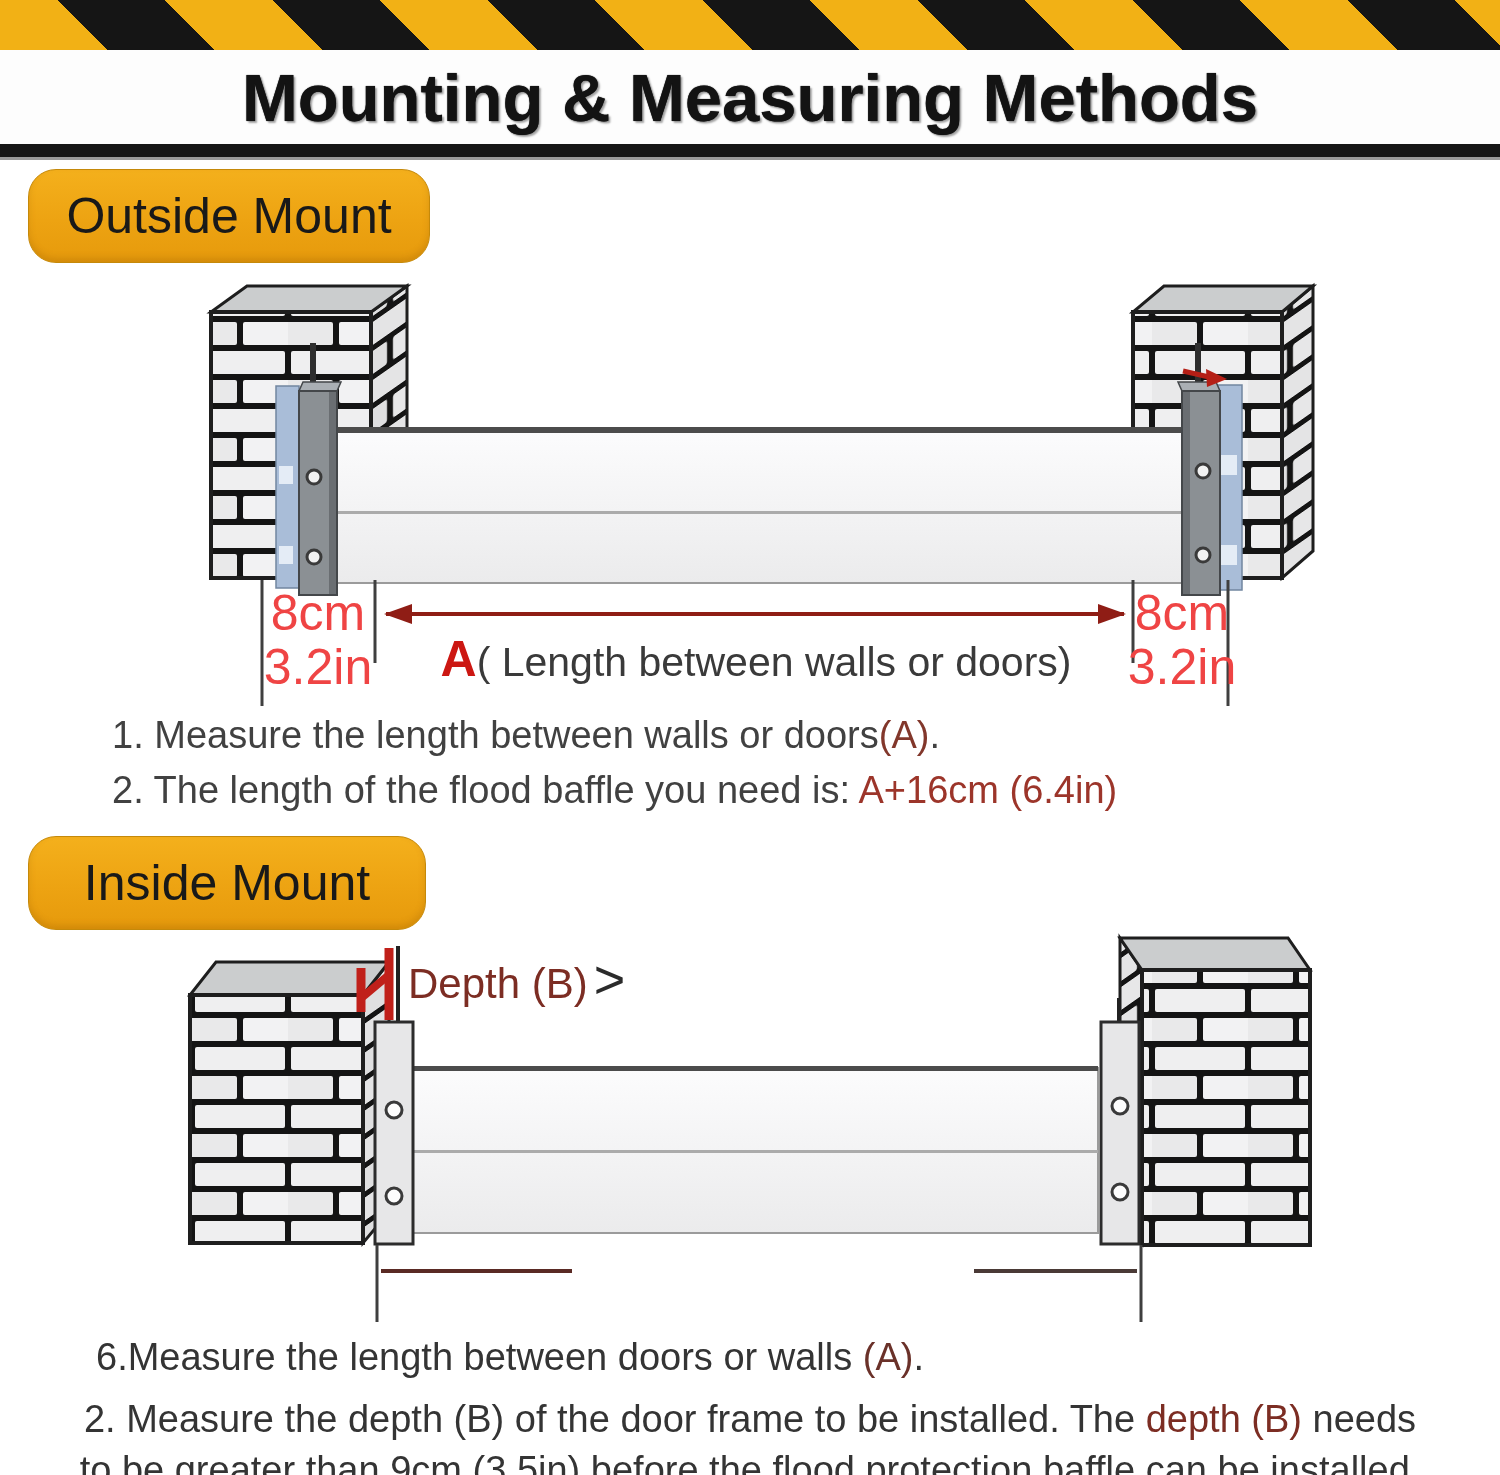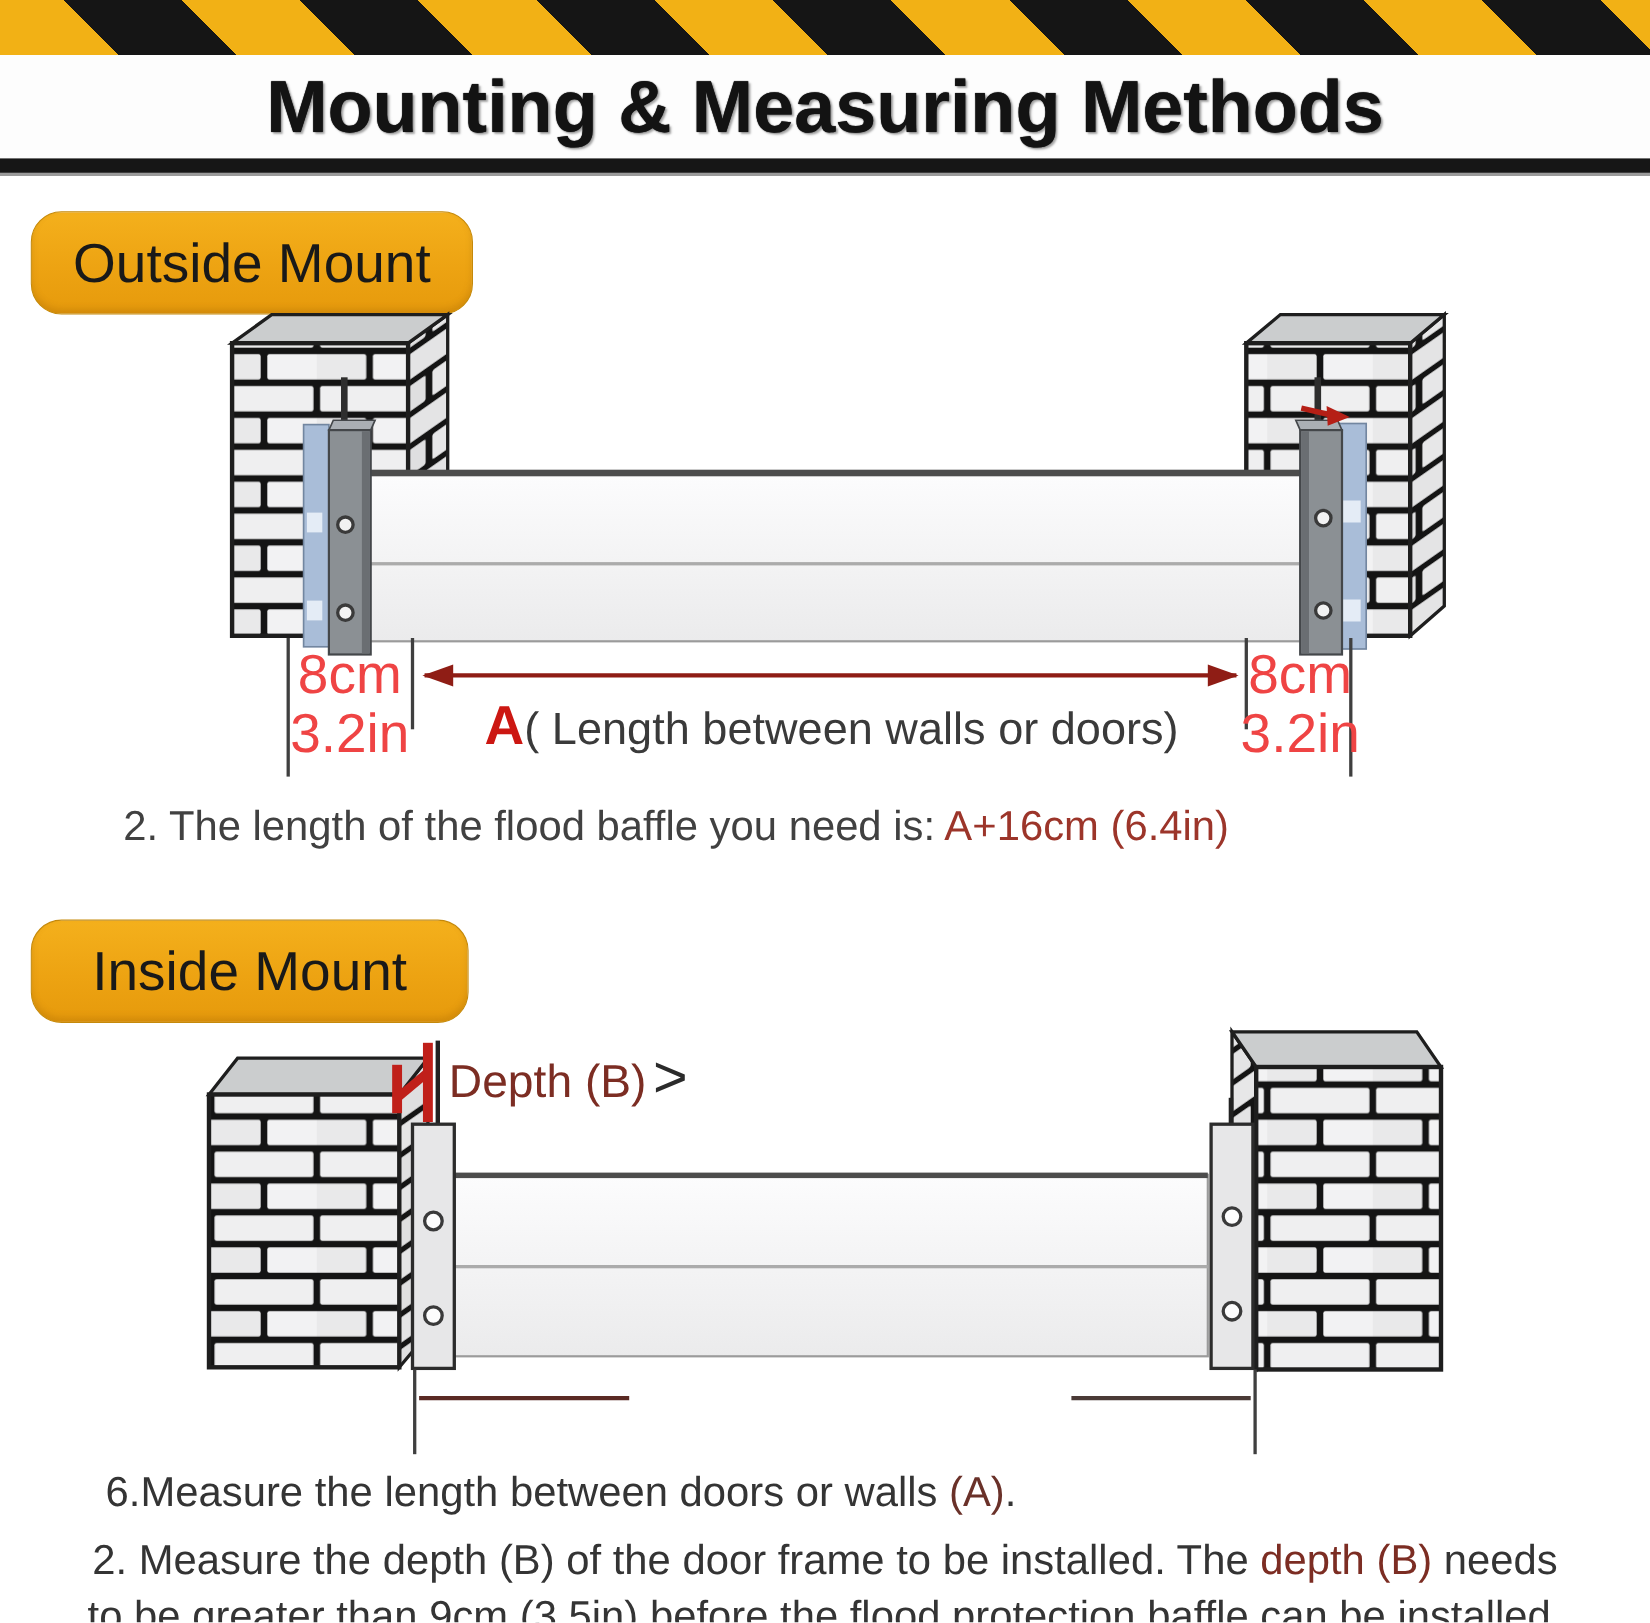--- a/index.html
+++ b/index.html
@@ -15,21 +15,21 @@
   #page-title{font-size:67px;font-weight:bold;color:#131313;letter-spacing:0px;
      text-shadow:2px 2px 2px rgba(0,0,0,.35),0 0 1px #000;}
   #title-divider{left:0;top:144px;width:1500px;height:13px;background:#161616;
      border-bottom:3px solid #9a9a9a;}
 
   
   .badge{background:linear-gradient(180deg,#f4b01c 0%,#eda312 55%,#e69a0c 100%);
      border-radius:28px;border:1px solid #c5890a;
      display:flex;align-items:center;justify-content:center;
      font-size:50px;color:#191919;box-shadow:inset 0 -4px 6px rgba(150,90,0,.25);}
-  #outside-badge{left:28px;top:192px;width:400px;height:92px;}
+  #outside-badge{left:28px;top:169px;width:400px;height:92px;}
   #inside-badge{left:28px;top:836px;width:396px;height:92px;}
 
   
   #diagram{left:0;top:0;width:1500px;height:1475px;}
 
   
   .mlabel{font-size:50px;color:#ef4444;text-align:center;line-height:1.0;white-space:nowrap;}
   .span-label{white-space:nowrap;text-align:center;color:#333;}
   .span-label .big-a{color:#cc1712;font-weight:bold;font-size:50px;}
   .span-label .rest{font-size:41px;color:#3a3a3a;}
@@ -200,20 +200,23 @@
   <div class="abs mlabel" style="left:258px;top:588px;width:120px;">8cm</div>
   <div class="abs mlabel" style="left:252px;top:642px;width:132px;">3.2in</div>
   <div class="abs mlabel" style="left:1130px;top:588px;width:104px;">8cm</div>
   <div class="abs mlabel" style="left:1126px;top:642px;width:112px;">3.2in</div>
 
   <div class="abs span-label" style="left:380px;top:630px;width:752px;">
     <span class="big-a">A</span><span class="rest">( Length between walls or doors)</span>
   </div>
 
   <div class="abs steps" style="left:112px;top:716px;">
+    <div class="line">
+      <span>1. Measure the length between walls or doors</span><span class="em-red-soft">(A)</span><span>.</span>
+    </div>
     <div class="line" style="margin-top:17px;">
       <span>2. The length of the flood baffle you need is: </span><span class="em-red">A+16cm (6.4in)</span><span></span>
     </div>
   </div>
 
   <div id="depth-label" class="abs" style="left:408px;top:948px;">
     <span class="dname">Depth (B) </span>
     <span class="dgt">&gt;</span>
   </div>
 

